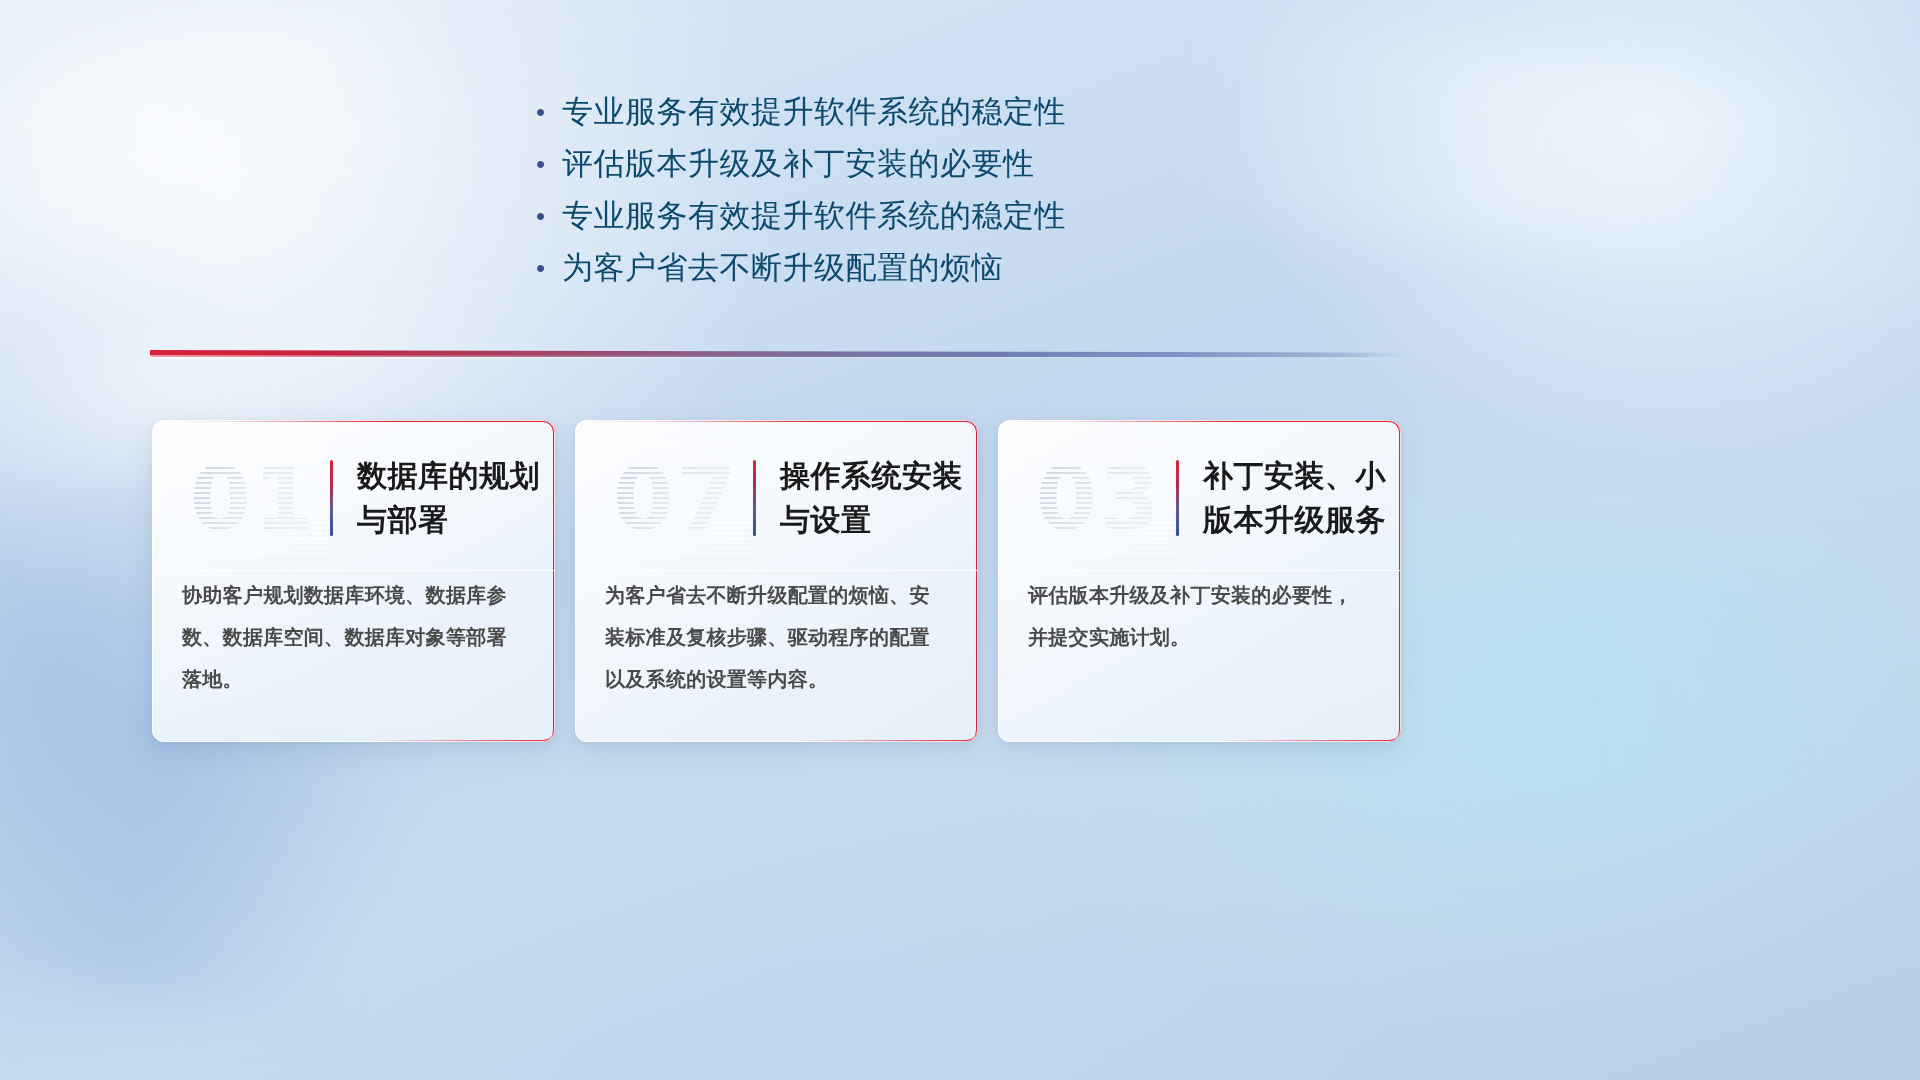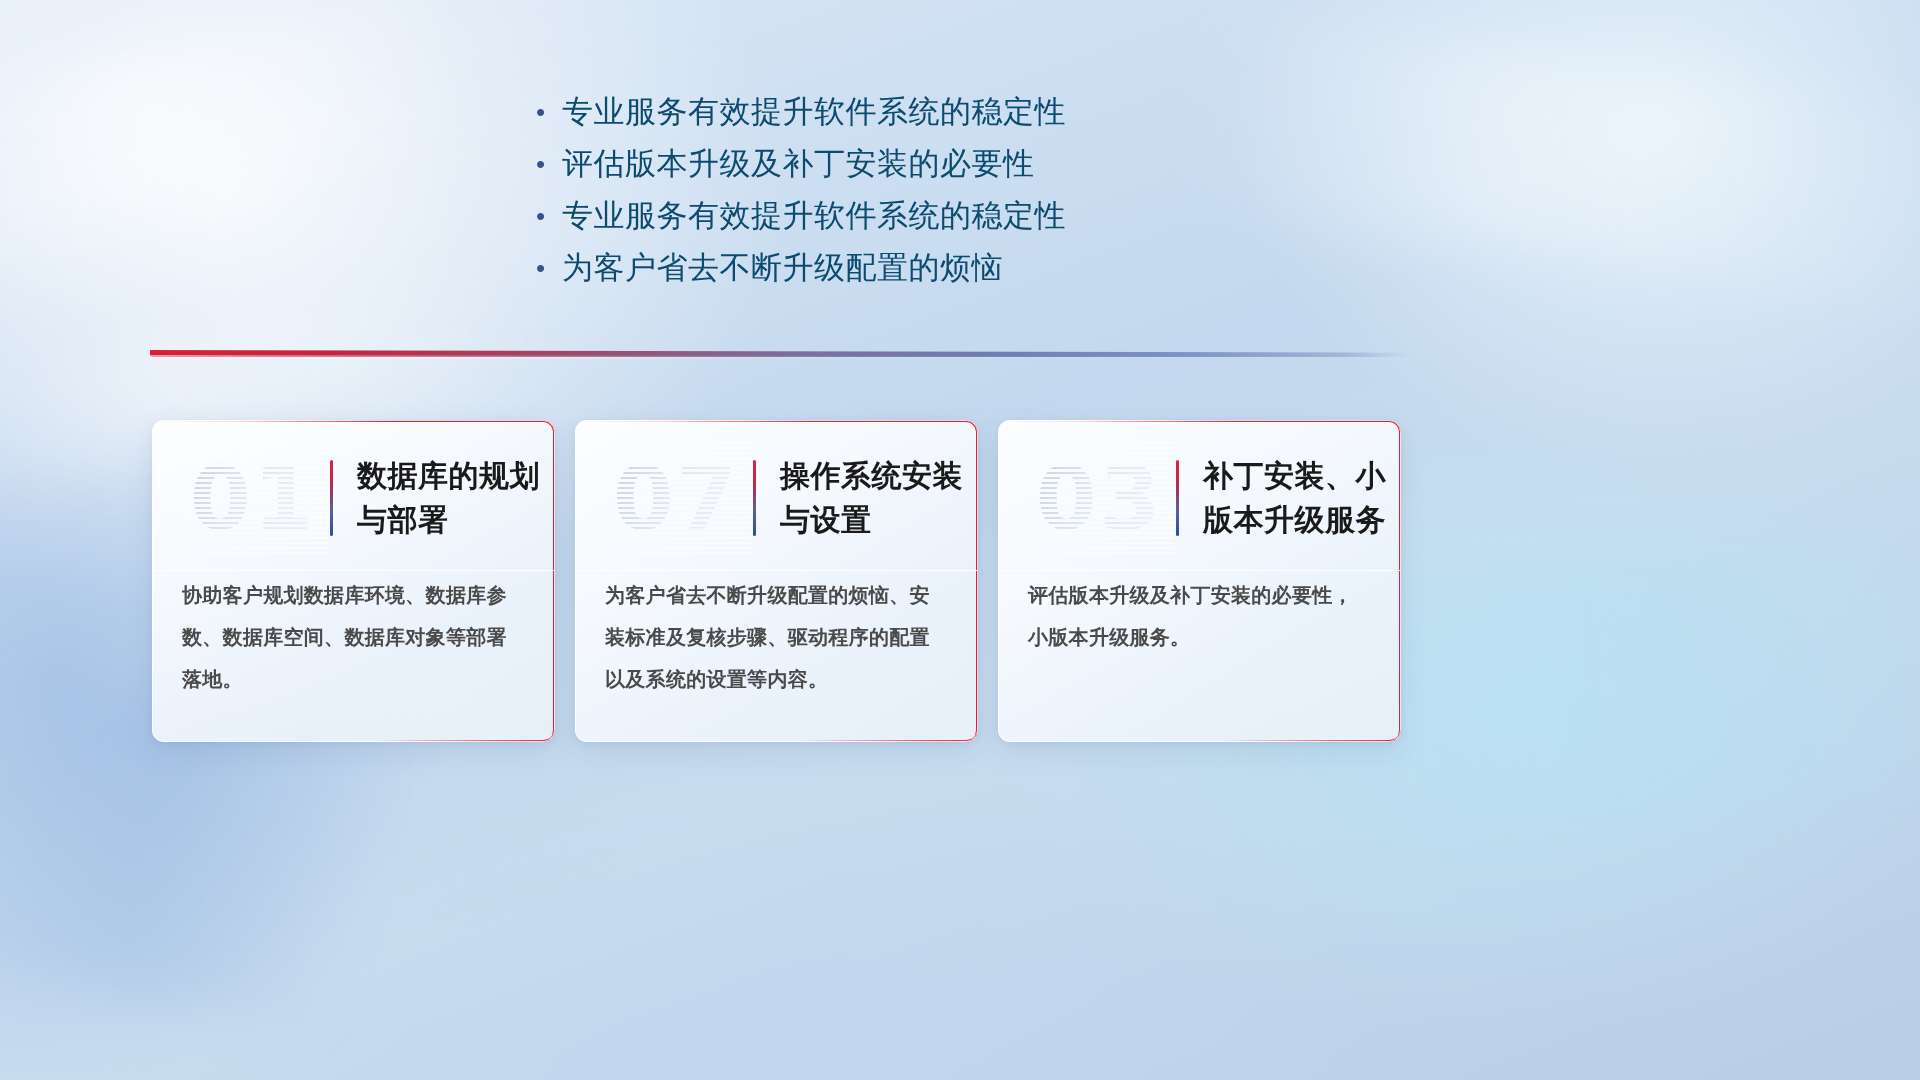--- a/index.html
+++ b/index.html
@@ -183,16 +183,16 @@
   <div class="card">
     <div class="accent"></div>
     <div class="accent2"></div>
     <div class="edge-soft"></div>
     <div class="card-head">
       <div class="num">03</div>
       <div class="vline"></div>
       <div class="card-title">补丁安装、小版本升级服务</div>
     </div>
     <div class="card-sep"></div>
-    <div class="card-desc">评估版本升级及补丁安装的必要性，小版本升级服务。</div>
+    <div class="card-desc">评估版本升级及补丁安装的必要性，并提交实施计划。</div>
   </div>
 
 </div>
 
 </body></html>

